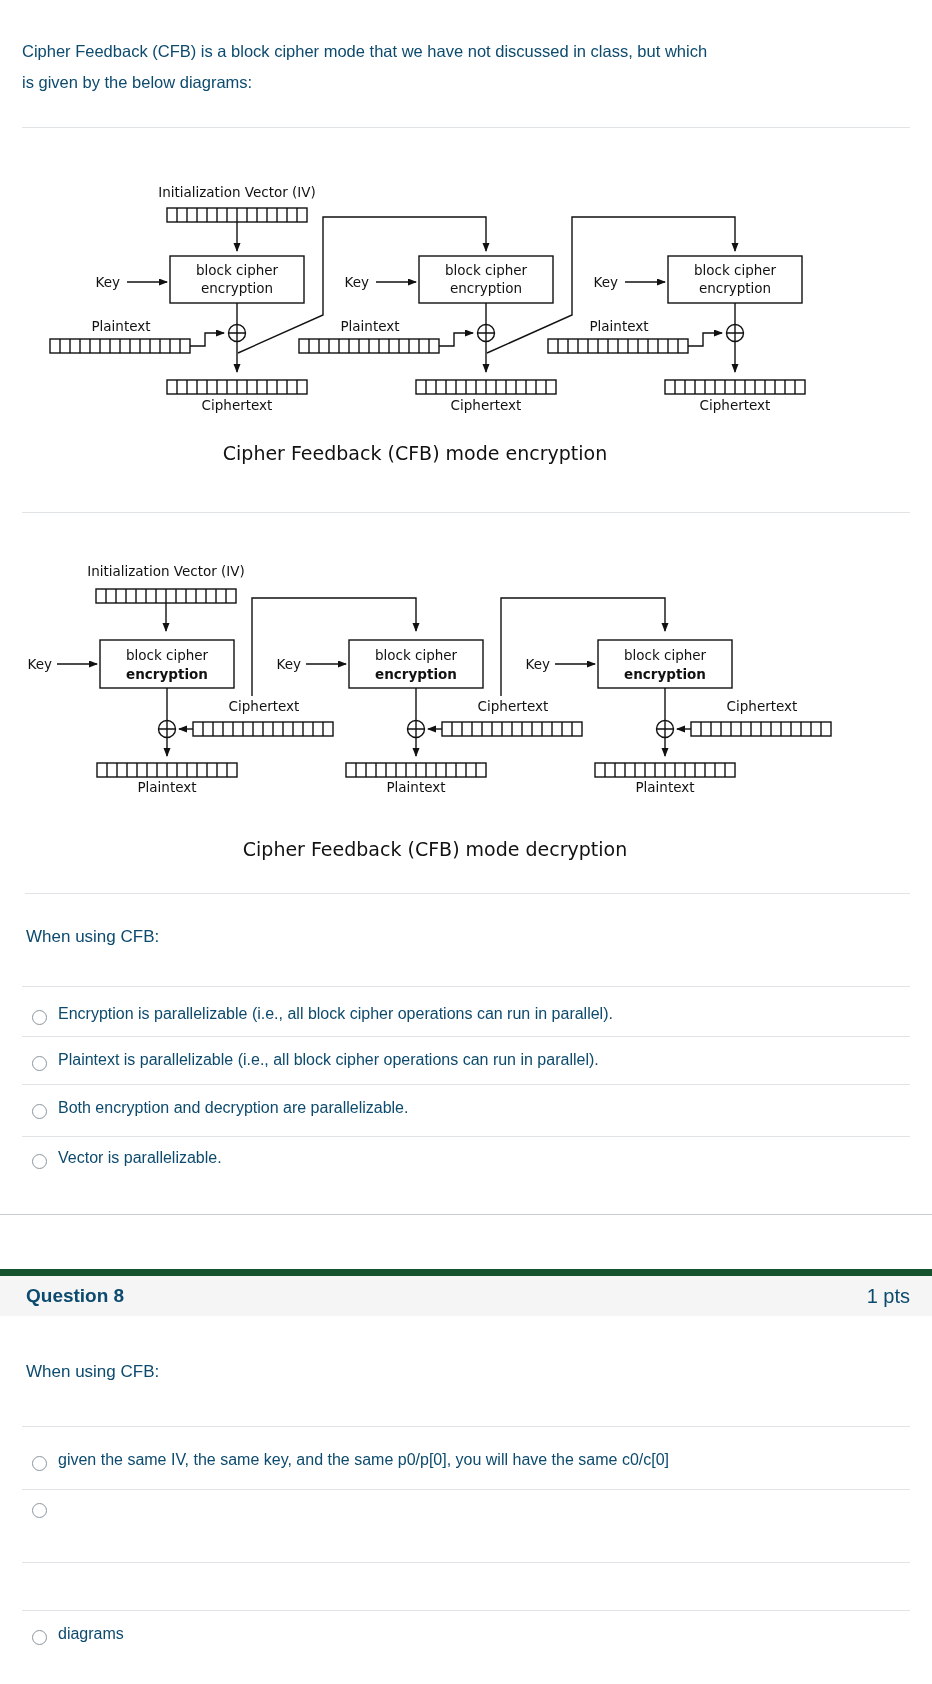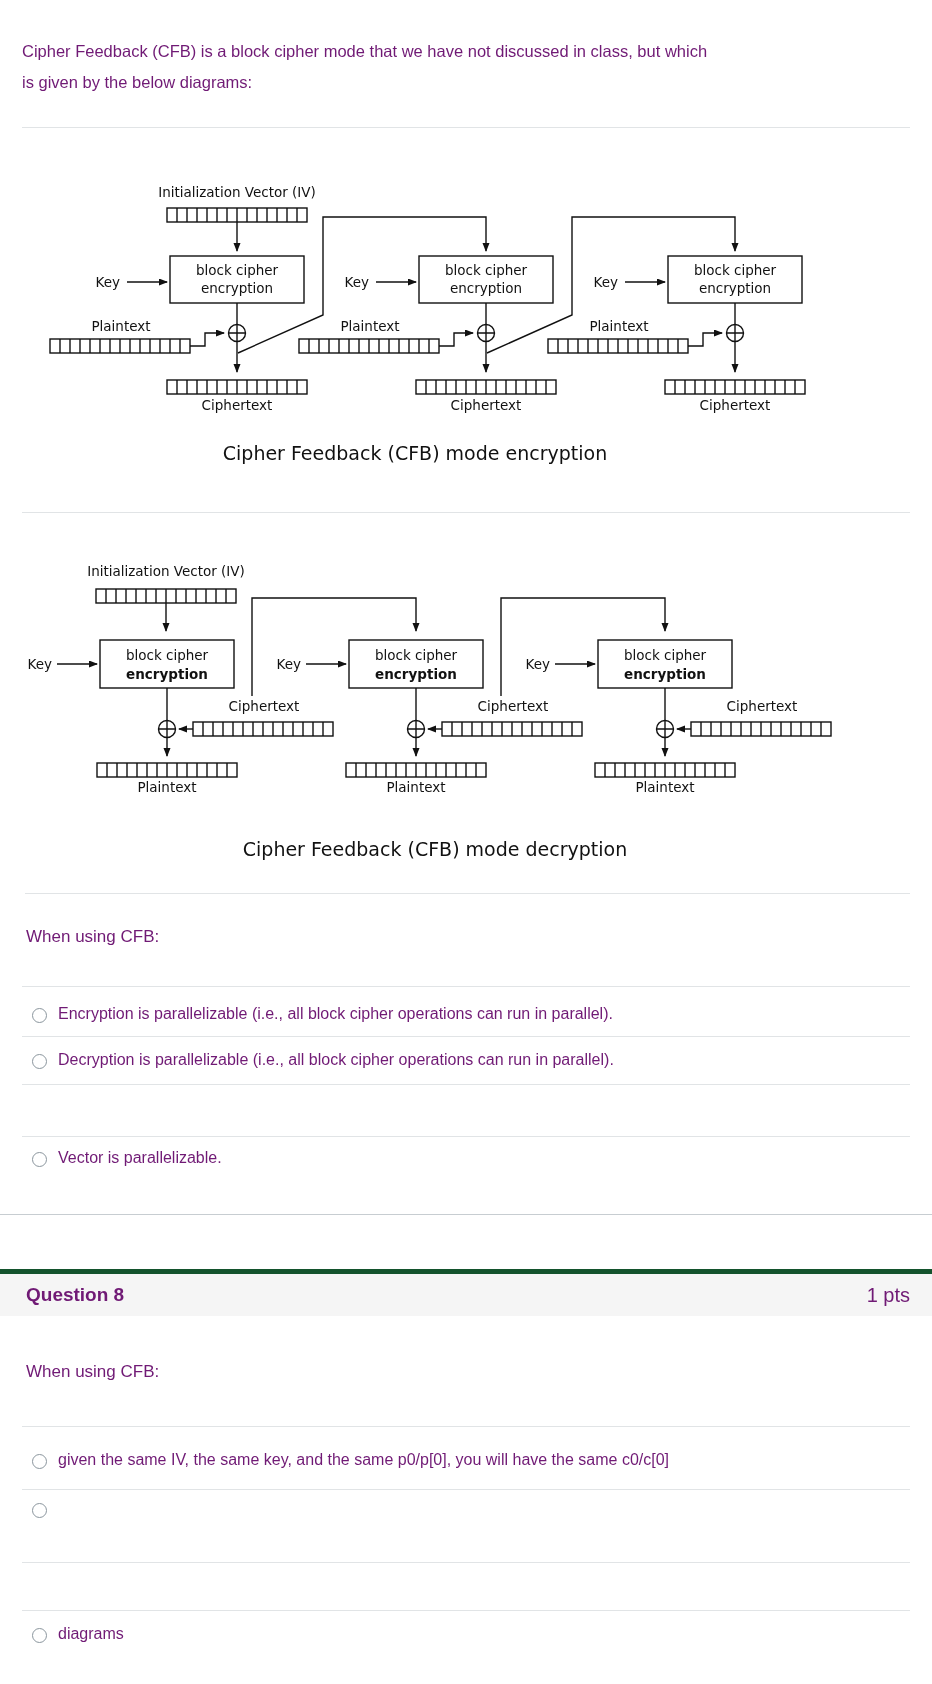--- a/index.html
+++ b/index.html
@@ -1,33 +1,33 @@
 <!DOCTYPE html>
 <html><head>
 <meta charset="utf-8">
 <style>
   html,body{margin:0;padding:0;background:#fff;}
   .page{
     position:relative;width:932px;height:1684px;background:#fff;
-    font-family:"Liberation Sans",sans-serif;color:#701a75;overflow:hidden;
+    font-family:"Liberation Sans",sans-serif;color:#0c4a6e;overflow:hidden;
   }
   .abs{position:absolute;}
   .intro{left:22px;top:36px;width:840px;font-size:16.5px;line-height:31px;}
   .divider{height:1px;background:#e1e4e6;left:22px;width:888px;}
   .divider.full{left:0;width:932px;background:#c7cdd1;}
   .prompt{left:26px;font-size:17px;line-height:23px;}
-  .opt{left:32px;width:878px;display:flex;align-items:center;}
+  .opt{left:32px;width:878px;display:flex;align-items:flex-end;}
   .radio{
     flex:0 0 auto;width:15px;height:15px;border:1px solid #8b969e;border-radius:50%;
     background:#fff;margin-top:2px;box-sizing:border-box;
   }
   .opt-label{margin-left:11px;font-size:16px;line-height:22px;max-width:848px;}
   .qheader{
     left:0;top:1269px;width:932px;height:47px;background:#f5f5f5;
-    border-top:5px solid #14532d;box-sizing:border-box;
+    border-top:7px solid #14532d;box-sizing:border-box;
     display:flex;align-items:center;justify-content:space-between;
     padding:0 22px 0 26px;
   }
   .qtitle{font-size:19px;font-weight:bold;}
   .qpts{font-size:20px;}
   svg{position:absolute;left:0;display:block;}
   svg text{font-family:"DejaVu Sans",sans-serif;font-size:13.5px;fill:#111;}
   svg text.cap{font-size:19px;}
   svg text.bold{font-weight:bold;}
   .dln{stroke:#111;stroke-width:1.4;fill:none;}
@@ -196,23 +196,27 @@
   <div class="abs prompt" style="top:925px">When using CFB:</div>
   <div class="abs divider" style="top:986px"></div>
 
   <div class="abs opt" style="top:1003px">
     <span class="radio"></span>
     <span class="opt-label">Encryption is parallelizable (i.e., all block cipher operations can run in parallel).</span>
   </div>
   <div class="abs divider" style="top:1036px"></div>
   <div class="abs opt" style="top:1049px">
     <span class="radio"></span>
-    <span class="opt-label">Decryption is parallelizable (i.e., all block cipher operations can run in parallel).</span>
+    <span class="opt-label">Plaintext is parallelizable (i.e., all block cipher operations can run in parallel).</span>
   </div>
   <div class="abs divider" style="top:1084px"></div>
+  <div class="abs opt" style="top:1097px">
+    <span class="radio"></span>
+    <span class="opt-label">Both encryption and decryption are parallelizable.</span>
+  </div>
   <div class="abs divider" style="top:1136px"></div>
   <div class="abs opt" style="top:1147px">
     <span class="radio"></span>
     <span class="opt-label">Vector is parallelizable.</span>
   </div>
 
   <div class="abs divider full" style="top:1214px"></div>
 
   <div class="abs qheader">
     <span class="qtitle">Question 8</span>

